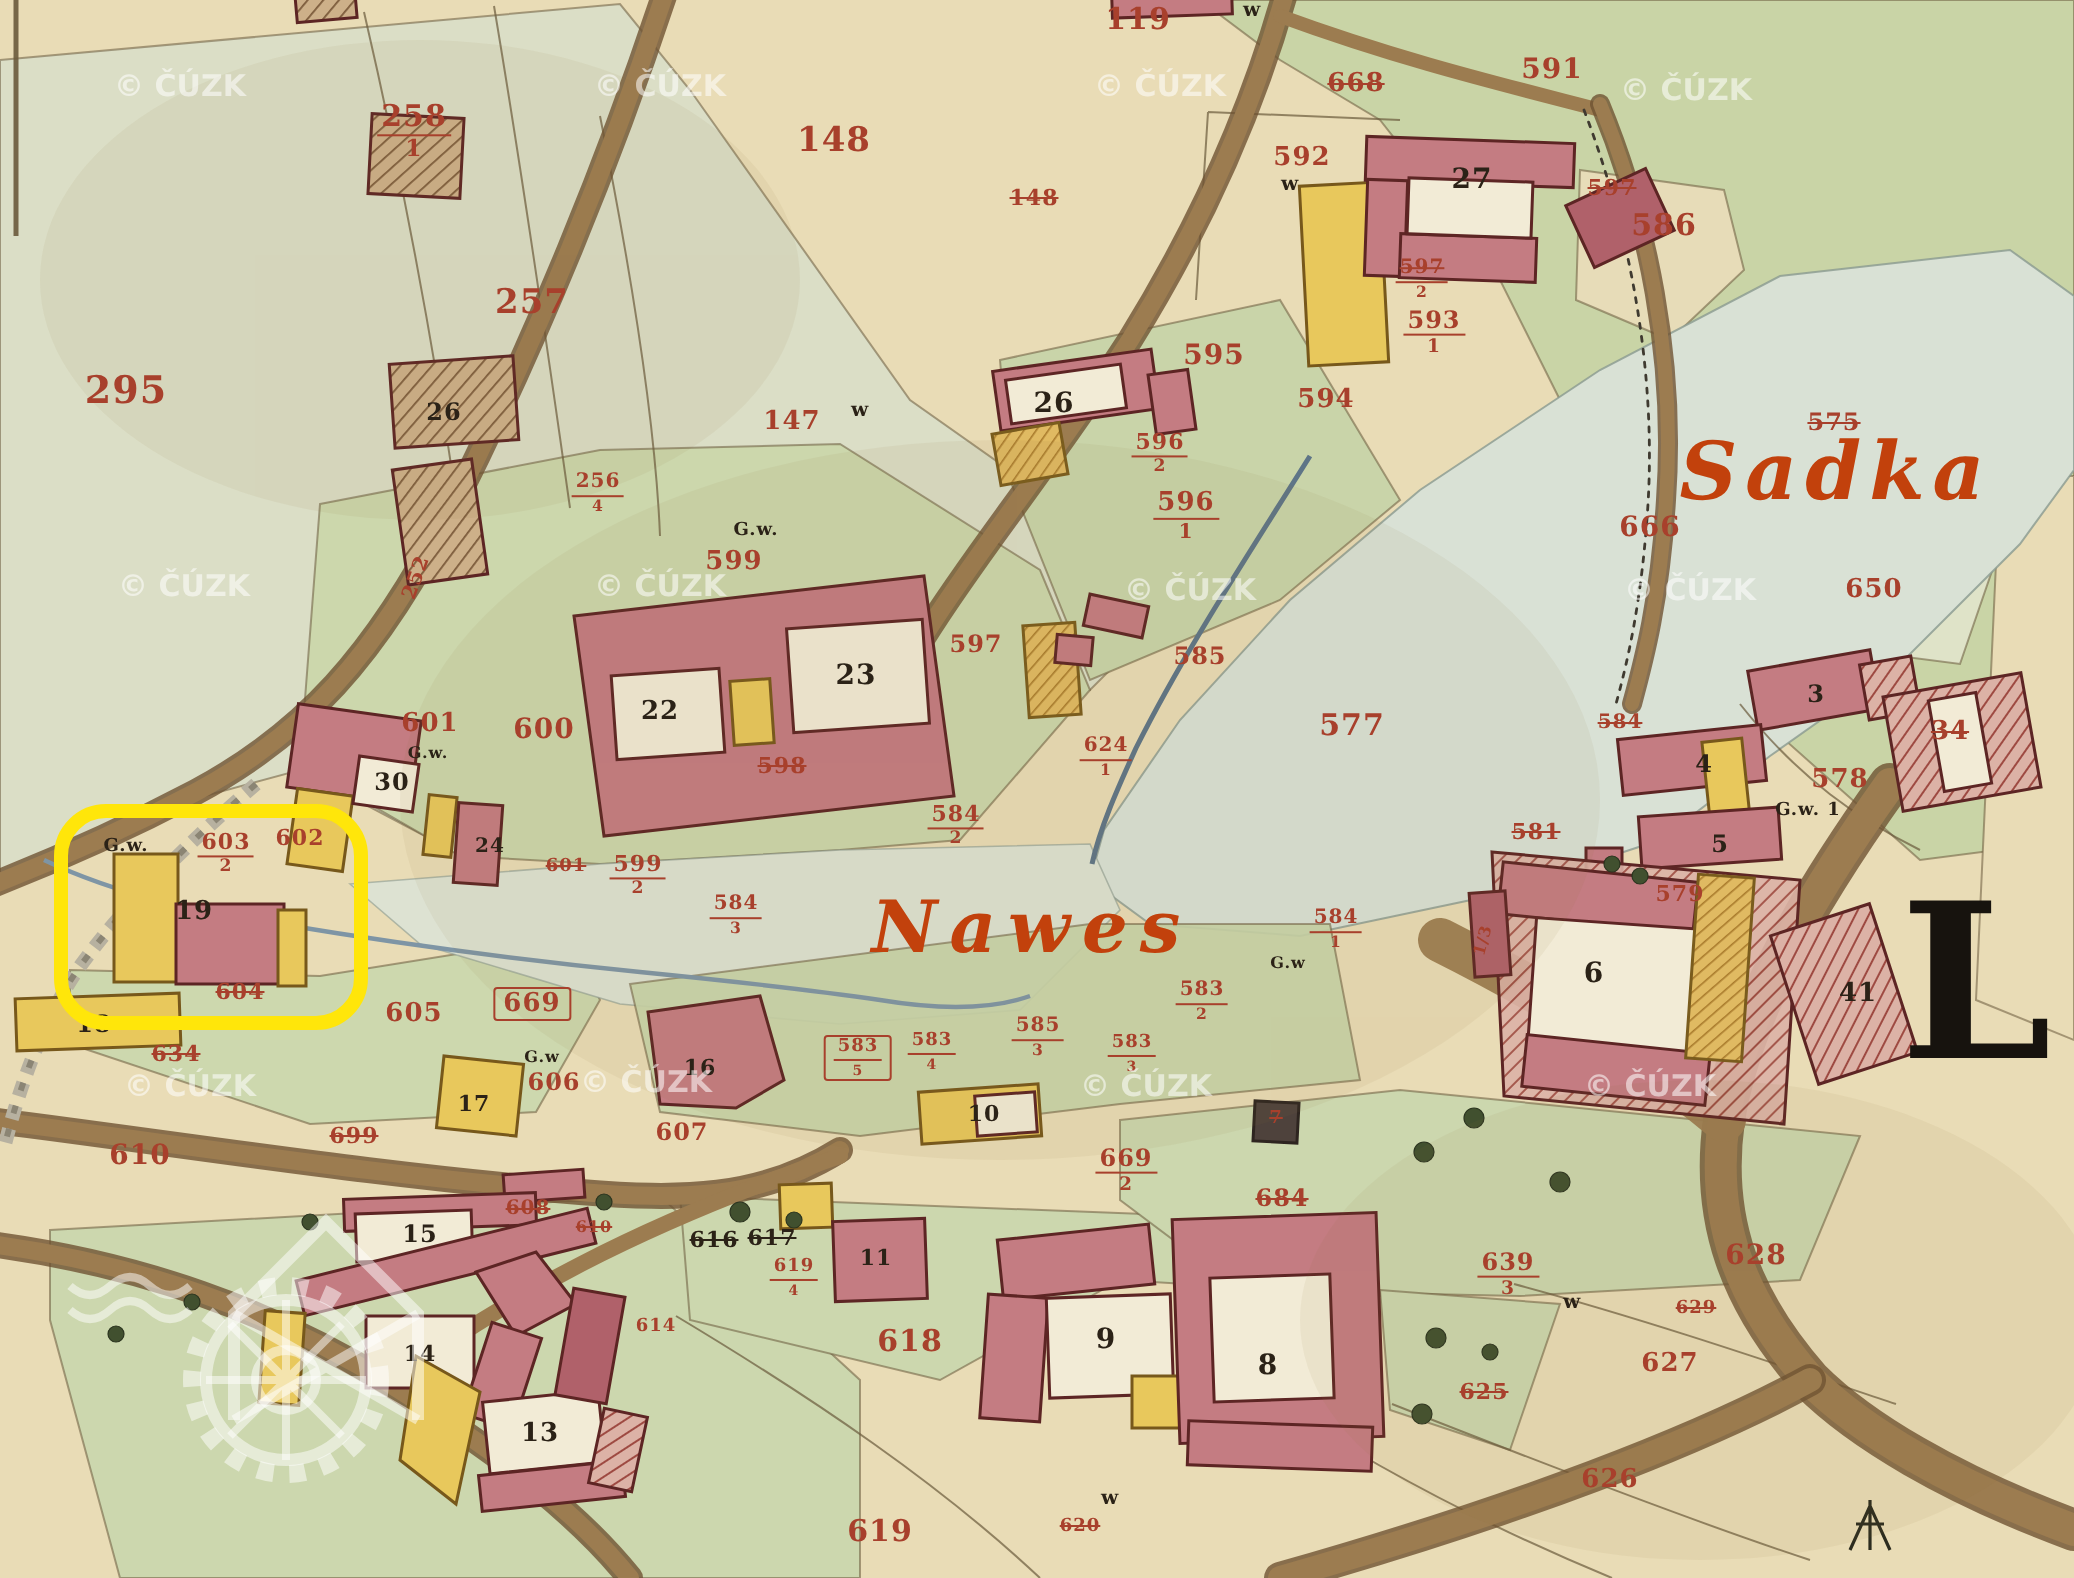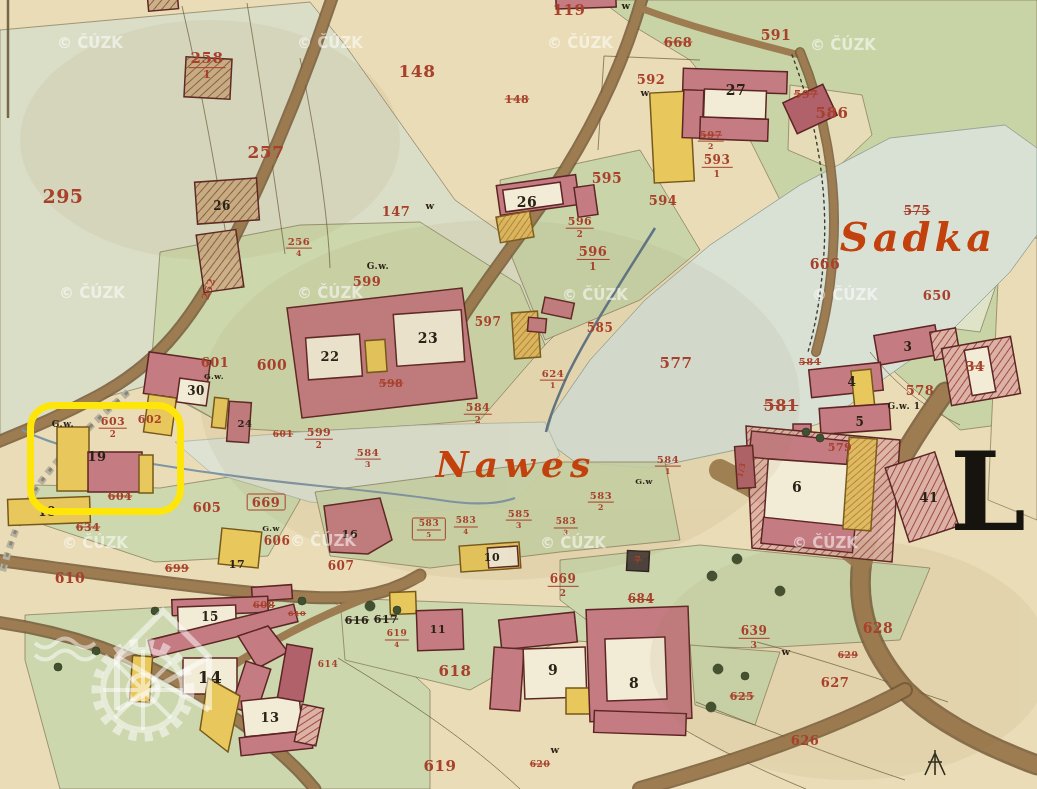--- a/index.html
+++ b/index.html
@@ -303,21 +303,21 @@
         <span class="fr-n">584</span>
         <span class="fr-d">3</span>
       </div>
       <div class="lbl red" style="left: 488px; top: 322px; font-size: 12px; transform: translate(-50%, -50%);"><span class="txt">597</span></div>
       <div class="lbl red" style="left: 600px; top: 328px; font-size: 12px; transform: translate(-50%, -50%);"><span class="txt">585</span></div>
       <div class="lbl red" style="left: 676px; top: 363px; font-size: 15px; transform: translate(-50%, -50%);"><span class="txt">577</span></div>
       <div class="lbl red st" style="left: 917px; top: 211px; font-size: 12px; transform: translate(-50%, -50%);"><span class="txt">575</span></div>
       <div class="lbl red" style="left: 825px; top: 264px; font-size: 14px; transform: translate(-50%, -50%);"><span class="txt">666</span></div>
       <div class="lbl red" style="left: 937px; top: 295px; font-size: 13px; transform: translate(-50%, -50%);"><span class="txt">650</span></div>
       <div class="lbl red st" style="left: 810px; top: 362px; font-size: 10px; transform: translate(-50%, -50%);"><span class="txt">584</span></div>
-      <div class="lbl red st" style="left: 768px; top: 406px; font-size: 16px; transform: translate(-50%, -50%); margin-left: 13px;"><span class="txt">581</span></div>
+      <div class="lbl red st" style="left: 768px; top: 416px; font-size: 11px; transform: translate(-50%, -50%);"><span class="txt">581</span></div>
       <div class="lbl blk" style="left: 908px; top: 347px; font-size: 12px; transform: translate(-50%, -50%);"><span class="txt">3</span></div>
       <div class="lbl red st" style="left: 975px; top: 366px; font-size: 13px; transform: translate(-50%, -50%);"><span class="txt">34</span></div>
       <div class="lbl blk" style="left: 852px; top: 382px; font-size: 12px; transform: translate(-50%, -50%);"><span class="txt">4</span></div>
       <div class="lbl blk" style="left: 860px; top: 422px; font-size: 12px; transform: translate(-50%, -50%);"><span class="txt">5</span></div>
       <div class="lbl red" style="left: 920px; top: 390px; font-size: 13px; transform: translate(-50%, -50%);"><span class="txt">578</span></div>
       <div class="lbl blk" style="left: 904px; top: 406px; font-size: 9px; transform: translate(-50%, -50%);"><span class="txt">G.w. 1</span></div>
       <div class="lbl red" style="left: 840px; top: 447px; font-size: 11px; transform: translate(-50%, -50%);"><span class="txt">579</span></div>
       <div class="lbl blk" style="left: 929px; top: 497px; font-size: 13px; transform: translate(-50%, -50%);"><span class="txt">41</span></div>
       <div class="lbl blk" style="left: 797px; top: 487px; font-size: 14px; transform: translate(-50%, -50%);"><span class="txt">6</span></div>
       <div class="lbl red" style="left: 741px; top: 470px; font-size: 8px; transform: translate(-50%, -50%) rotate(-75deg);"><span class="txt">1/3</span></div>
@@ -362,29 +362,29 @@
       </div>
       <div class="lbl red" style="left: 150px; top: 419px; font-size: 11px; transform: translate(-50%, -50%);"><span class="txt">602</span></div>
       <div class="lbl blk" style="left: 97px; top: 456px; font-size: 13px; transform: translate(-50%, -50%);"><span class="txt">19</span></div>
       <div class="lbl blk" style="left: 47px; top: 512px; font-size: 12px; transform: translate(-50%, -50%);"><span class="txt">18</span></div>
       <div class="lbl red st" style="left: 88px; top: 527px; font-size: 11px; transform: translate(-50%, -50%);"><span class="txt">634</span></div>
       <div class="lbl red st" style="left: 120px; top: 496px; font-size: 11px; transform: translate(-50%, -50%);"><span class="txt">604</span></div>
       <div class="lbl red" style="left: 207px; top: 507px; font-size: 13px; transform: translate(-50%, -50%);"><span class="txt">605</span></div>
       <div class="lbl red bx" style="left: 266px; top: 502px; font-size: 13px; transform: translate(-50%, -50%);"><span class="txt">669</span></div>
       <div class="lbl blk" style="left: 271px; top: 528px; font-size: 8px; transform: translate(-50%, -50%);"><span class="txt">G.w</span></div>
       <div class="lbl red" style="left: 277px; top: 541px; font-size: 12px; transform: translate(-50%, -50%);"><span class="txt">606</span></div>
-      <div class="lbl blk" style="left: 237px; top: 552px; font-size: 11px; transform: translate(-50%, -50%); margin-top: 12px;"><span class="txt">17</span></div>
+      <div class="lbl blk" style="left: 237px; top: 552px; font-size: 11px; transform: translate(-50%, -50%);"><span class="txt">17</span></div>
       <div class="lbl blk" style="left: 350px; top: 534px; font-size: 11px; transform: translate(-50%, -50%);"><span class="txt">16</span></div>
       <div class="lbl red st" style="left: 177px; top: 568px; font-size: 11px; transform: translate(-50%, -50%);"><span class="txt">699</span></div>
       <div class="lbl red" style="left: 341px; top: 566px; font-size: 12px; transform: translate(-50%, -50%);"><span class="txt">607</span></div>
       <div class="lbl red" style="left: 70px; top: 578px; font-size: 14px; transform: translate(-50%, -50%);"><span class="txt">610</span></div>
       <div class="lbl red st" style="left: 264px; top: 605px; font-size: 10px; transform: translate(-50%, -50%);"><span class="txt">608</span></div>
       <div class="lbl red st" style="left: 297px; top: 613px; font-size: 8px; transform: translate(-50%, -50%);"><span class="txt">610</span></div>
       <div class="lbl blk" style="left: 210px; top: 617px; font-size: 12px; transform: translate(-50%, -50%);"><span class="txt">15</span></div>
-      <div class="lbl blk" style="left: 210px; top: 677px; font-size: 17px; transform: translate(-50%, -50%);"><span class="txt">14</span></div>
+      <div class="lbl blk" style="left: 210px; top: 677px; font-size: 11px; transform: translate(-50%, -50%);"><span class="txt">14</span></div>
       <div class="lbl blk" style="left: 270px; top: 717px; font-size: 13px; transform: translate(-50%, -50%);"><span class="txt">13</span></div>
       <div class="lbl red" style="left: 328px; top: 664px; font-size: 9px; transform: translate(-50%, -50%);"><span class="txt">614</span></div>
       <div class="lbl blk st" style="left: 357px; top: 620px; font-size: 11px; transform: translate(-50%, -50%);"><span class="txt">616</span></div>
       <div class="lbl blk st" style="left: 386px; top: 619px; font-size: 11px; transform: translate(-50%, -50%);"><span class="txt">617</span></div>
       <div class="lbl red" style="left: 397px; top: 639px; font-size: 9px; transform: translate(-50%, -50%);">
         <span class="fr-n">619</span>
         <span class="fr-d">4</span>
       </div>
       <div class="lbl blk" style="left: 438px; top: 629px; font-size: 11px; transform: translate(-50%, -50%);"><span class="txt">11</span></div>
       <div class="lbl red" style="left: 455px; top: 671px; font-size: 15px; transform: translate(-50%, -50%);"><span class="txt">618</span></div>

